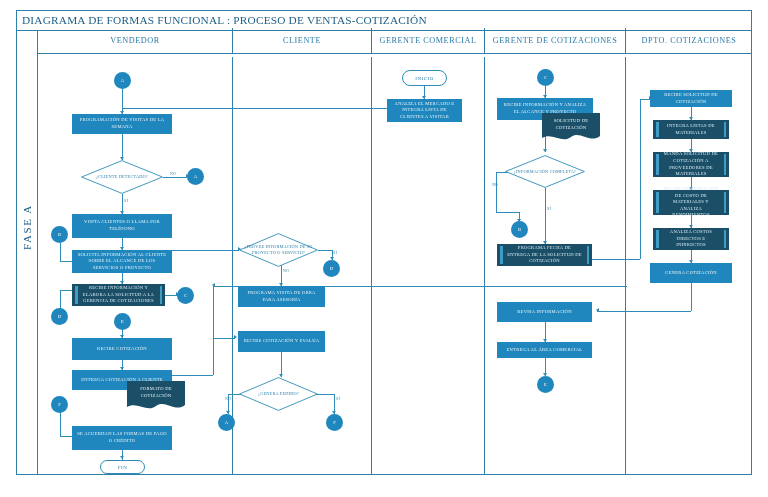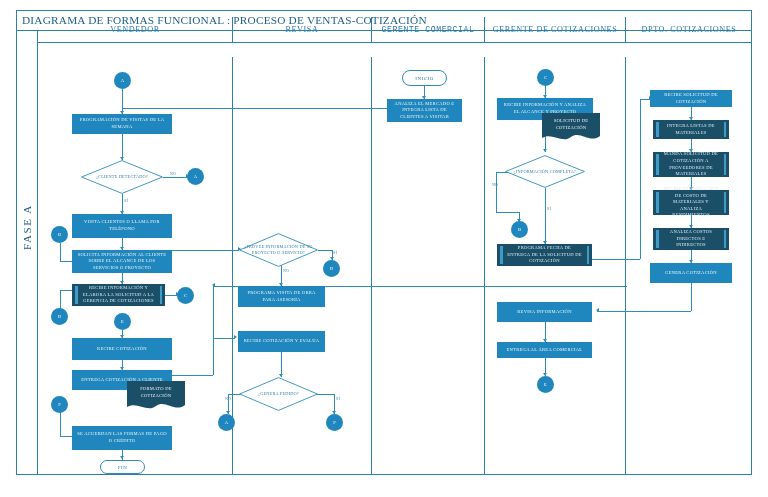--- a/index.html
+++ b/index.html
@@ -12,21 +12,21 @@
 
   .title-bar{position:absolute;left:16px;top:10px;width:736px;height:21px;box-sizing:border-box;border-bottom:1px solid #2f80a8;
        display:flex;align-items:center;padding-left:6px;font-size:11.5px;letter-spacing:.2px;color:#1a6punk;}
   .title-bar span{color:#1d5f86;font-family:"Liberation Serif",serif;font-size:11.3px;}
 
   .phase-cell{position:absolute;left:16px;top:31px;width:22px;height:444px;box-sizing:border-box;border-right:1px solid #2f80a8;}
   .phase-label{position:absolute;left:-62px;top:190px;width:146px;text-align:center;transform:rotate(-90deg);
       font-size:11px;letter-spacing:1.6px;color:#1d5f86;font-family:"Liberation Serif",serif;}
 
   
-  .hdr{position:absolute;top:17px;height:26px;box-sizing:border-box;border-right:1px solid #2f80a8;border-bottom:1px solid #2f80a8;
+  .hdr{position:absolute;top:28px;height:26px;box-sizing:border-box;border-right:1px solid #2f80a8;border-bottom:1px solid #2f80a8;
        display:flex;align-items:center;justify-content:center;font-size:8.2px;letter-spacing:.55px;color:#2b7ba8;text-align:left;}
   .hdr.last{border-right:none;}
 
   .lane{position:absolute;top:57px;height:418px;box-sizing:border-box;border-right:1px solid #2f80a8;}
   .lane.last{border-right:none;}
 
   
   .node{position:absolute;box-sizing:border-box;display:flex;align-items:center;justify-content:center;text-align:center;}
 
   .proc{background:#1f87bd;color:#eaf4fa;font-size:4.6px;line-height:1.45;letter-spacing:.25px;padding:2px 4px;
@@ -71,23 +71,23 @@
   </div>
 
   <div class="phase-cell">
     <div class="phase-label">FASE A</div>
   </div>
 
   <div class="hdr" style="left:38px;width:195px;">
       <span>VENDEDOR</span>
     </div>
   <div class="hdr" style="left:233px;width:139px;">
-      <span>REVISA</span>
-    </div>
-  <div class="hdr" style="left:372px;width:113px;font-family:Liberation Mono, monospace;">
+      <span>CLIENTE</span>
+    </div>
+  <div class="hdr" style="left:372px;width:113px;">
       <span>GERENTE COMERCIAL</span>
     </div>
   <div class="hdr last" style="left:626px;width:126px;">
       <span>DPTO. COTIZACIONES</span>
     </div>
   <div class="hdr" style="left:485px;width:141px;">
       <span>GERENTE DE COTIZACIONES</span>
     </div>
 
   <div class="lane" style="left:38px;width:195px;"></div>

